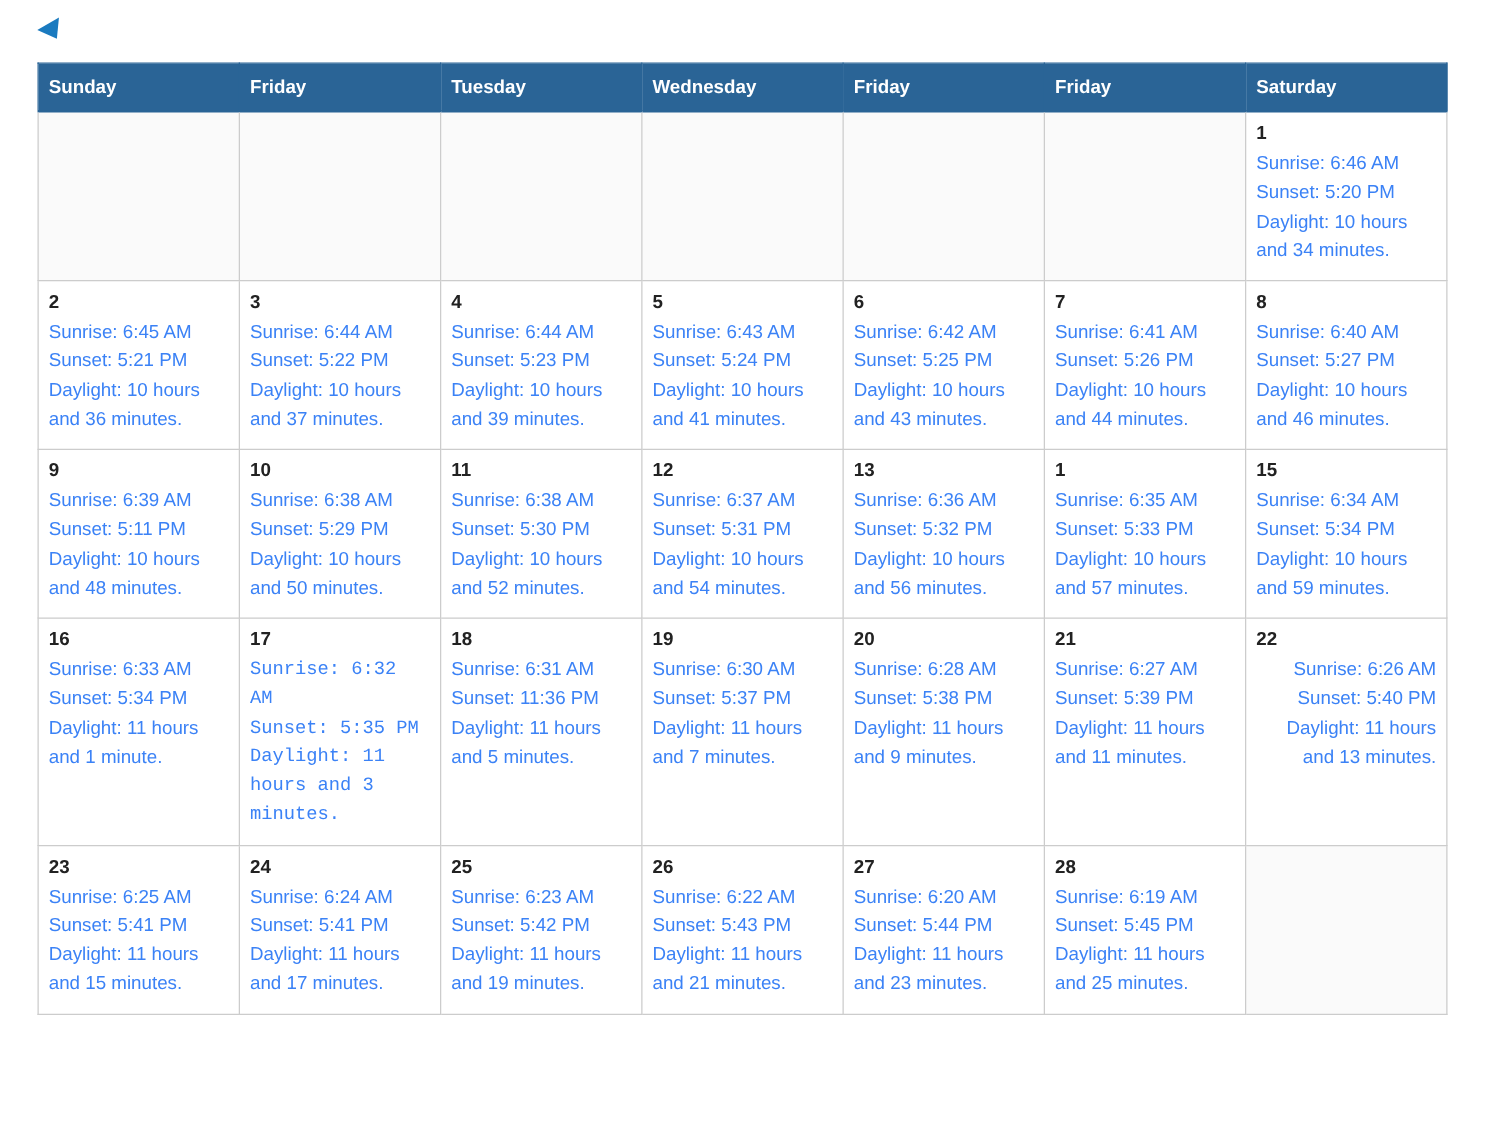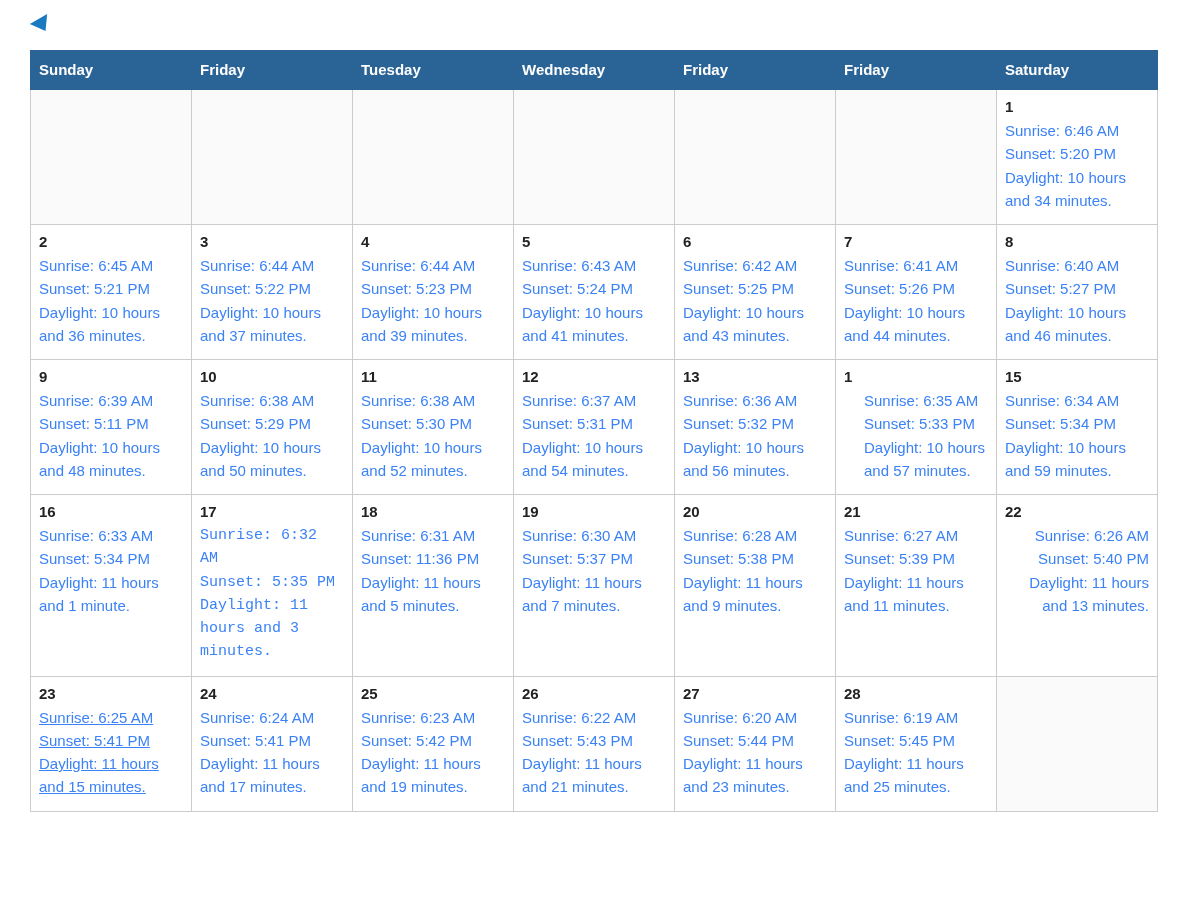--- a/index.html
+++ b/index.html
@@ -218,21 +218,21 @@
 Daylight: 10 hours and 54 minutes.</div>
         </td>
         <td>
           <span class="day-number">13</span>
           <div class="day-info" style="white-space: pre-line;">Sunrise: 6:36 AM
 Sunset: 5:32 PM
 Daylight: 10 hours and 56 minutes.</div>
         </td>
         <td>
           <span class="day-number">1</span>
-          <div class="day-info" style="white-space: pre-line; margin-left: 20px;">Sunrise: 6:35 AM
+          <div class="day-info" style="white-space: pre-line;">Sunrise: 6:35 AM
 Sunset: 5:33 PM
 Daylight: 10 hours and 57 minutes.</div>
         </td>
         <td>
           <span class="day-number">15</span>
           <div class="day-info" style="white-space: pre-line;">Sunrise: 6:34 AM
 Sunset: 5:34 PM
 Daylight: 10 hours and 59 minutes.</div>
         </td>
       </tr>
@@ -276,21 +276,21 @@
         <td>
           <span class="day-number">22</span>
           <div class="day-info" style="white-space: pre-line; text-align: right;">Sunrise: 6:26 AM
 Sunset: 5:40 PM
 Daylight: 11 hours and 13 minutes.</div>
         </td>
       </tr>
       <tr>
         <td>
           <span class="day-number">23</span>
-          <div class="day-info" style="white-space: pre-line; text-decoration: underline;">Sunrise: 6:25 AM
+          <div class="day-info" style="white-space: pre-line;">Sunrise: 6:25 AM
 Sunset: 5:41 PM
 Daylight: 11 hours and 15 minutes.</div>
         </td>
         <td>
           <span class="day-number">24</span>
           <div class="day-info" style="white-space: pre-line;">Sunrise: 6:24 AM
 Sunset: 5:41 PM
 Daylight: 11 hours and 17 minutes.</div>
         </td>
         <td>

